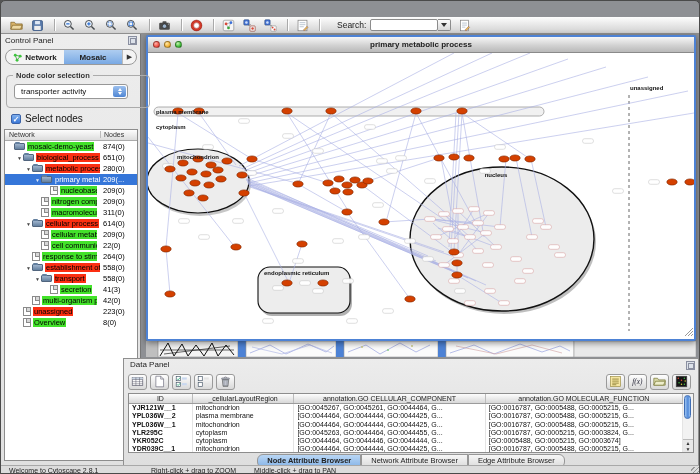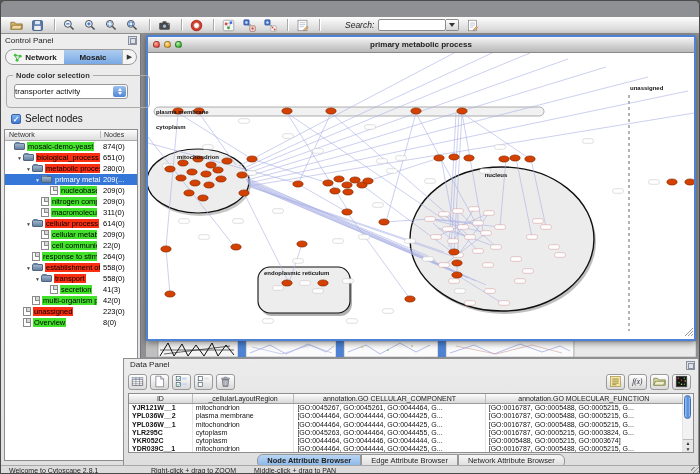--- a/index.html
+++ b/index.html
@@ -18,41 +18,41 @@
   .light.green{background:radial-gradient(circle at 35% 30%,#c6f3b2,#46c23e 60%,#2c8f25);}
   .titlebar .title{width:100%;text-align:center;font-size:9px;font-weight:bold;color:#1d1d1d;}
 
   
   .toolbar{position:absolute;left:0;top:16px;width:700px;height:17px;
     background:linear-gradient(#fdfdfd,#dedede 70%,#cfcfcf);border-bottom:1px solid #8f8f8f;
     display:flex;align-items:center;padding:0 6px;}
   .tbtn{width:18px;height:15px;display:inline-flex;align-items:center;justify-content:center;margin-right:3px;}
   .tbtn svg{width:13px;height:13px;}
   .tsep{width:1px;height:12px;background:#aaa;margin:0 5px;box-shadow:1px 0 0 #fff;}
-  .search-label{font-size:8.5px;color:#222;margin:0 4px 0 20px;font-style:italic;}
+  .search-label{font-size:8.5px;color:#222;margin:0 4px 0 12px;}
   .search-input{width:68px;height:12px;font-size:8px;border:1px solid #8c8c8c;border-radius:2px;background:#fff;padding:0 2px;font-family:"Liberation Sans",sans-serif;}
   .combo-btn{width:13px;height:12px;border:1px solid #8c8c8c;border-left:none;background:linear-gradient(#fcfcfc,#d8d8d8);
     display:inline-flex;align-items:center;justify-content:center;border-radius:0 2px 2px 0;}
   .tri-down{width:0;height:0;border-left:3px solid transparent;border-right:3px solid transparent;border-top:4px solid #333;}
 
   
   .control-panel{position:absolute;left:0;top:33px;width:140px;height:431px;
     background:linear-gradient(#ededed,#e0e0e0);border-right:1px solid #777;}
   .cp-header{position:relative;height:13px;font-size:8px;color:#222;padding:2px 0 0 4px;}
   .float-icon{position:absolute;right:3px;top:2px;width:9px;height:9px;border:1px solid #8a8fa0;background:#dde2ea;}
   .float-icon:before{content:"";position:absolute;left:1px;top:1px;width:4px;height:4px;border:1px solid #8a8fa0;}
   .cp-tabs{position:absolute;left:4px;top:15px;width:132px;height:16px;display:flex;
     border:1px solid #9a9a9a;border-radius:8px;background:#f4f4f4;overflow:hidden;}
   .cp-tab{flex:1;display:flex;align-items:center;justify-content:center;font-size:8px;font-weight:bold;color:#222;gap:3px;}
   .cp-tab.active{background:linear-gradient(#aecdf0,#79a9e4);}
   .cp-tab-more{width:14px;display:flex;align-items:center;justify-content:center;font-size:7px;color:#333;border-left:1px solid #bbb;}
   .group-box{position:absolute;left:5px;top:41px;width:144px;height:33px;border:1px solid #ababab;border-radius:4px;}
   .group-legend{position:absolute;left:6px;top:-5px;background:inherit;background:#e9e9e9;padding:0 3px;font-size:7.5px;font-weight:bold;color:#333;}
   .combo{position:absolute;left:7px;top:8px;width:114px;height:15px;background:#fff;border:1px solid #979797;border-radius:3px;
-    font-size:8px;display:flex;align-items:center;color:#111;}
+    font-size:8px;display:flex;align-items:center;padding-left:6px;color:#111;}
   .combo-stepper{position:absolute;right:1px;top:1px;width:13px;height:11px;border-radius:2px;
     background:linear-gradient(#9cc0ee,#4f86d4);display:flex;flex-direction:column;align-items:center;justify-content:center;}
   .combo-stepper i{width:0;height:0;border-left:2.5px solid transparent;border-right:2.5px solid transparent;}
   .combo-stepper i.up{border-bottom:3px solid #fff;margin-bottom:1px;}
   .combo-stepper i.down{border-top:3px solid #fff;}
   .checkbox-row{position:absolute;left:10px;top:79px;display:flex;align-items:center;gap:4px;}
   .checkbox{width:10px;height:10px;border-radius:2px;border:1px solid #3a62a8;
     background:linear-gradient(#7fb0ee,#3a77d6);color:#fff;font-size:8px;font-weight:bold;line-height:9px;text-align:center;}
   .checkbox-label{font-size:10px;color:#111;}
   .tree-box{position:absolute;left:3px;top:95px;width:134px;height:332px;background:#fff;border:1px solid #8d8d8d;overflow:hidden;}
@@ -762,22 +762,22 @@
             <div class="dpt-cell" style="width: 198px;">[GO:0016787, GO:0005488, GO:0005215, G...</div>
           </div>
         </div>
     </div>
     <div class="dp-scroll">
       <div class="dp-thumb"></div>
       <div class="dp-arrows">▲<br>▼</div>
     </div>
     <div class="dp-tabs" id="dp-tabs">
         <div class="dp-tab active">Node Attribute Browser</div>
+        <div class="dp-tab">Network Attribute Browser</div>
         <div class="dp-tab">Edge Attribute Browser</div>
-        <div class="dp-tab">Network Attribute Browser</div>
       </div>
   </div>
 
   <div class="status-bar">
     <span class="st-msg">Welcome to Cytoscape 2.8.1</span>
     <span class="st-zoom">Right-click + drag to ZOOM</span>
     <span class="st-pan">Middle-click + drag to PAN</span>
     <span class="app-grip"></span>
   </div>
 </div>

